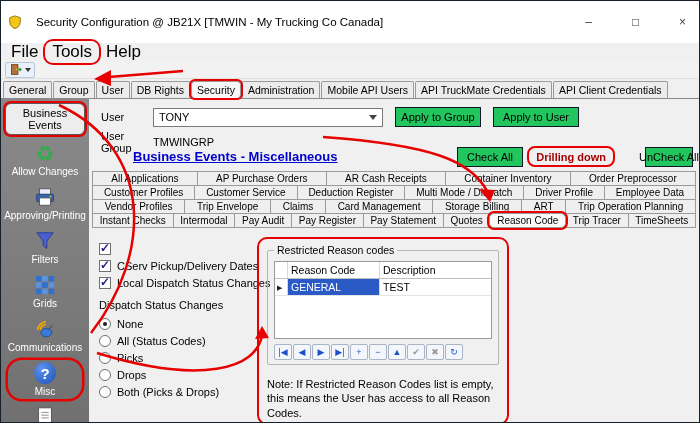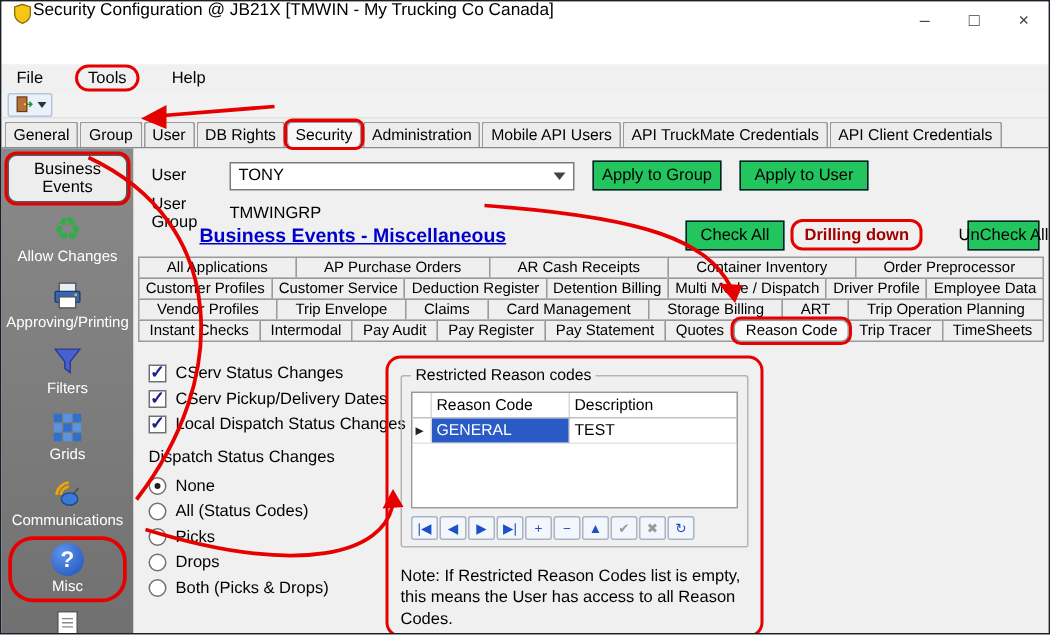--- a/index.html
+++ b/index.html
@@ -1,28 +1,28 @@
 <!DOCTYPE html>
 <html><head>
 <meta charset="utf-8">
 <style>
   *{margin:0;padding:0;box-sizing:border-box}
   html,body{background:#9a9a9a}
   body{font-family:"Liberation Sans",sans-serif;color:#000}
   .window{position:relative;width:700px;height:423px;margin:0 auto;background:#f0f0f0;border:1px solid #16202b;overflow:hidden;font-size:12px}
 
   
-  .titlebar{height:42px;background:#fff;display:flex;align-items:flex-start;padding-left:6px;gap:0}
+  .titlebar{height:42px;background:#fff;display:flex;align-items:center;padding-left:6px;gap:14px}
   .title-text{flex:1;font-size:11.5px;white-space:nowrap;overflow:hidden}
   .win-btn{width:33px;height:24px;display:flex;align-items:center;justify-content:center;font-size:12px;color:#444}
 
   
   .menubar{height:18px;display:flex;align-items:center;padding-left:3px;background:#f0f0f0}
-  .menu-item{padding:1px 7px;font-size:11px}
-  .menu-item.annot-pill{box-shadow:0 0 0 2px #e60000;border-radius:8px;margin:0 16px}
+  .menu-item{padding:1px 7px;font-size:17px}
+  .menu-item.annot-pill{box-shadow:0 0 0 2px #e60000;border-radius:8px;margin:0 0}
 
   
   .toolbar{height:18px;display:flex;align-items:center;padding-left:4px;background:#f2f2f2;border-bottom:1px solid #e0e0e0}
   .tool-btn{display:flex;align-items:center;gap:3px;border:1px solid #b5c6da;background:#e9f1fa;height:16px;padding:0 3px;border-radius:2px}
   .tri-down{width:0;height:0;border-left:3px solid transparent;border-right:3px solid transparent;border-top:4px solid #333}
 
   
   .maintabs{height:20px;display:flex;align-items:flex-end;padding:0 2px;border-bottom:1px solid #8a8a8a;background:#f0f0f0}
   .maintab{border:1px solid #9a9a9a;border-bottom:none;background:#ececec;padding:2px 5px;font-size:10.5px;margin-right:1px;border-radius:2px 2px 0 0;white-space:nowrap}
   .maintab.active{background:#f7f7f7;position:relative;z-index:2}
@@ -252,21 +252,20 @@
           <span class="subtab">All Applications</span>
           <span class="subtab">AP Purchase Orders</span>
           <span class="subtab">AR Cash Receipts</span>
           <span class="subtab">Container Inventory</span>
           <span class="subtab">Order Preprocessor</span>
         </div>
         <div class="subrow">
           <span class="subtab">Customer Profiles</span>
           <span class="subtab">Customer Service</span>
           <span class="subtab">Deduction Register</span>
-          <span class="subtab">Detention Billing</span>
           <span class="subtab">Multi Mode / Dispatch</span>
           <span class="subtab">Driver Profile</span>
           <span class="subtab">Employee Data</span>
         </div>
         <div class="subrow">
           <span class="subtab">Vendor Profiles</span>
           <span class="subtab">Trip Envelope</span>
           <span class="subtab">Claims</span>
           <span class="subtab">Card Management</span>
           <span class="subtab">Storage Billing</span>
@@ -284,21 +283,20 @@
           <span class="subtab">Trip Tracer</span>
           <span class="subtab">TimeSheets</span>
         </div>
       </div>
 
       <div class="content">
 
         <div class="opts">
           <div class="opt-row">
             <span class="cb checked"></span>
-            <span>CServ Status Changes</span>
           </div>
           <div class="opt-row">
             <span class="cb checked"></span>
             <span>CServ Pickup/Delivery Dates</span>
           </div>
           <div class="opt-row">
             <span class="cb checked"></span>
             <span>Local Dispatch Status Changes</span>
           </div>
 

